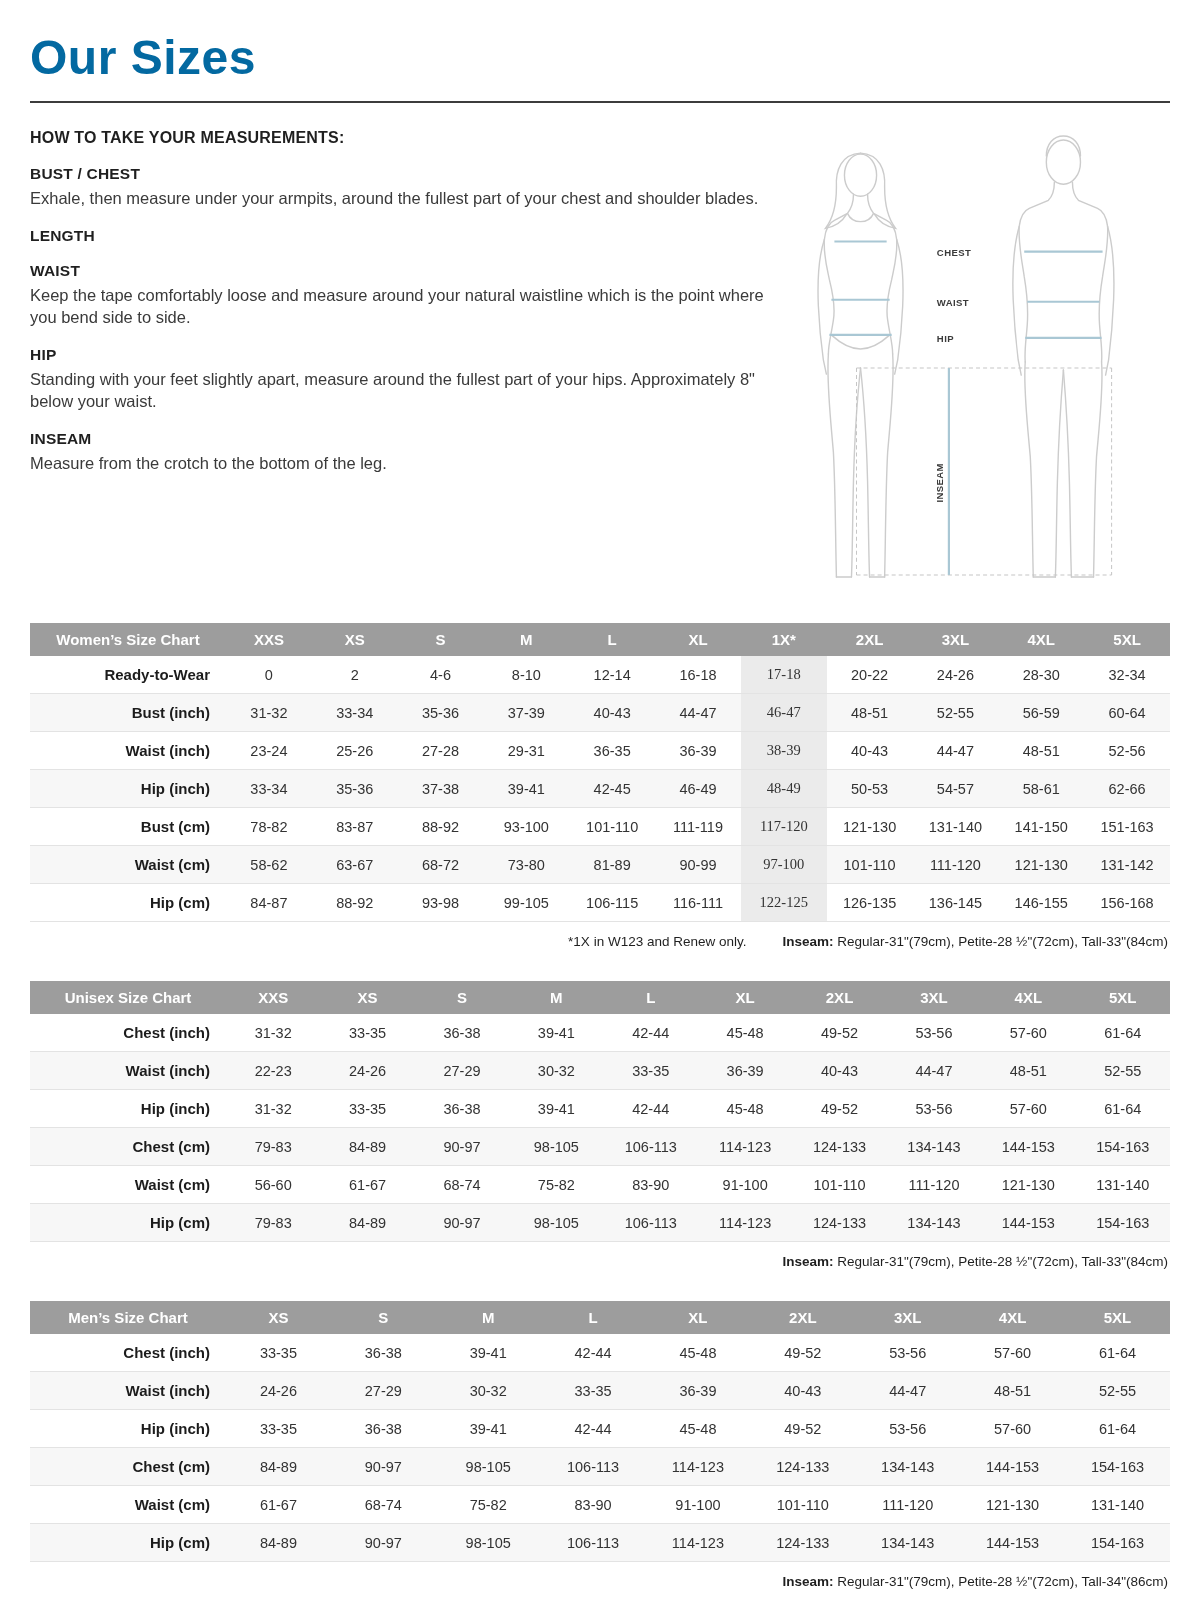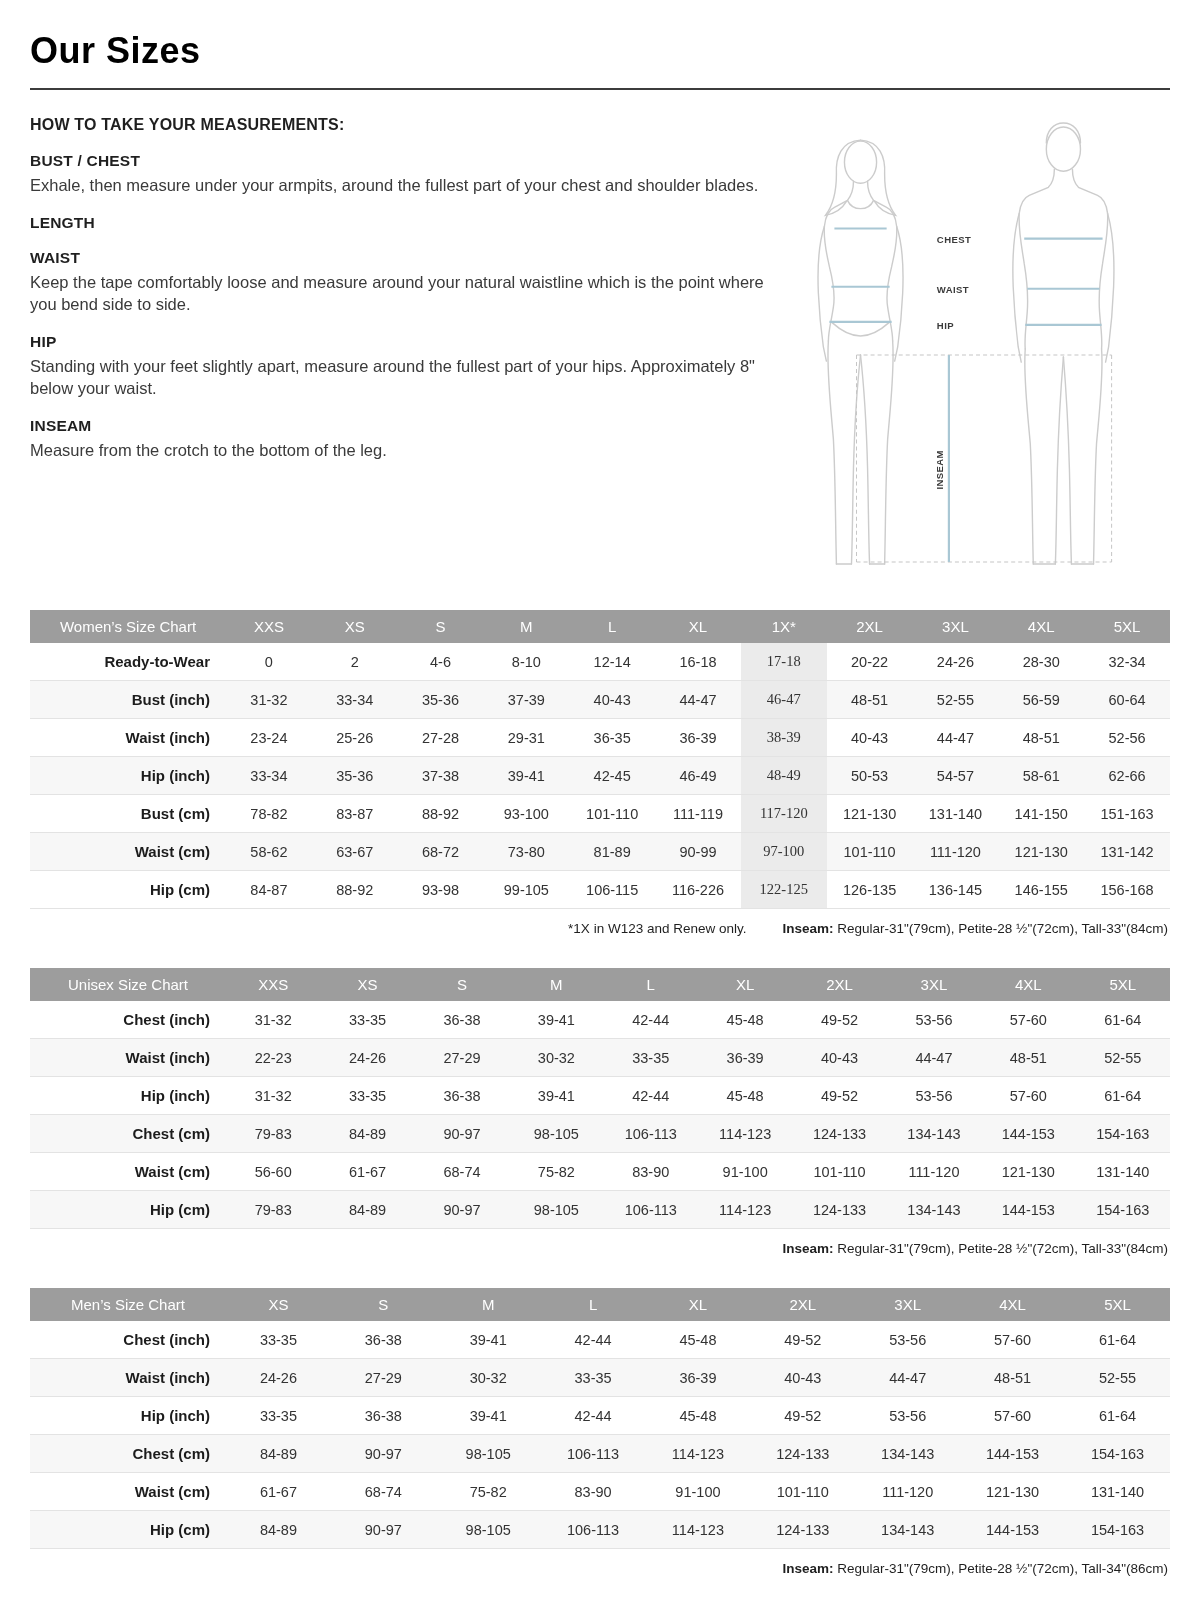--- a/index.html
+++ b/index.html
@@ -5,21 +5,21 @@
   * { box-sizing: border-box; margin: 0; padding: 0; }
   html, body { background: #ffffff; }
   body {
     width: 1200px; min-height: 1600px;
     font-family: "Liberation Sans", sans-serif;
     color: #2f2f2f;
   }
   .page { padding: 24px 30px 24px; }
 
   h1.page-title {
-    font-size: 36px; font-weight: 700; color: #000000;
+    font-size: 48px; font-weight: 700; color: #0369a1;
     letter-spacing: 0.5px; margin: 6px 0 16px;
   }
   .title-rule { border: none; border-top: 2px solid #3c3c3c; margin-bottom: 24px; }
 
   .top { display: flex; margin-bottom: 6px; }
   .guide-text { width: 742px; flex: none; padding-top: 2px; }
   .guide-text h2 { font-size: 16px; color: #1f1f1f; letter-spacing: 0.2px; margin-bottom: 18px; }
   .gsec { margin-bottom: 17px; }
   .gsec h3 { font-size: 15.5px; color: #1f1f1f; letter-spacing: 0.2px; margin-bottom: 5px; }
   .gsec p { font-size: 16.5px; line-height: 1.33; color: #3a3a3a; }
@@ -32,21 +32,21 @@
   .flabel {
     font-family: "Liberation Sans", sans-serif;
     font-size: 9.5px; font-weight: 700; fill: #3a3a3a; letter-spacing: 0.4px;
   }
 
   .table-block { margin-top: 32px; }
   table.size-table { width: 100%; border-collapse: collapse; table-layout: fixed; }
   .size-table thead th {
     background: var(--header_bg, #9d9d9d);
     color: var(--header_text, #ffffff);
-    font-size: 15px; font-weight: 400; text-align: center;
+    font-size: 15px; font-weight: 700; text-align: center;
     padding: 8px 2px;
   }
   .size-table tbody tr { border-bottom: 1px solid #e3e3e3; background: #ffffff; }
   .size-table tbody tr:nth-child(even) { background: var(--stripe_bg, #f7f7f7); }
   .size-table tbody th {
     font-size: 15px; font-weight: 700; color: #1c1c1c;
     text-align: right; padding: 10px 16px 10px 4px;
   }
   .size-table td {
     font-size: 14.5px; color: #333333; text-align: center; padding: 10px 2px;
@@ -269,21 +269,21 @@
               <td>121-130</td>
               <td>131-142</td>
             </tr>
             <tr>
               <th>Hip (cm)</th>
               <td>84-87</td>
               <td>88-92</td>
               <td>93-98</td>
               <td>99-105</td>
               <td>106-115</td>
-              <td>116-226</td>
+              <td>116-111</td>
               <td class="hl">122-125</td>
               <td>126-135</td>
               <td>136-145</td>
               <td>146-155</td>
               <td>156-168</td>
             </tr>
           </tbody>
         </table>
         <div class="note-row">
           <span>*1X in W123 and Renew only.</span>

